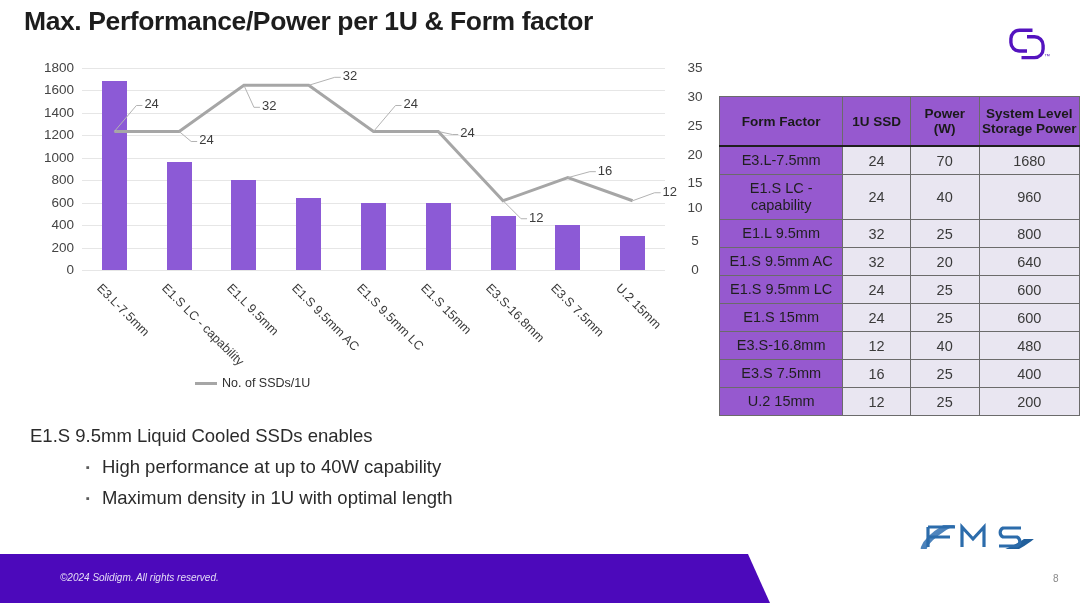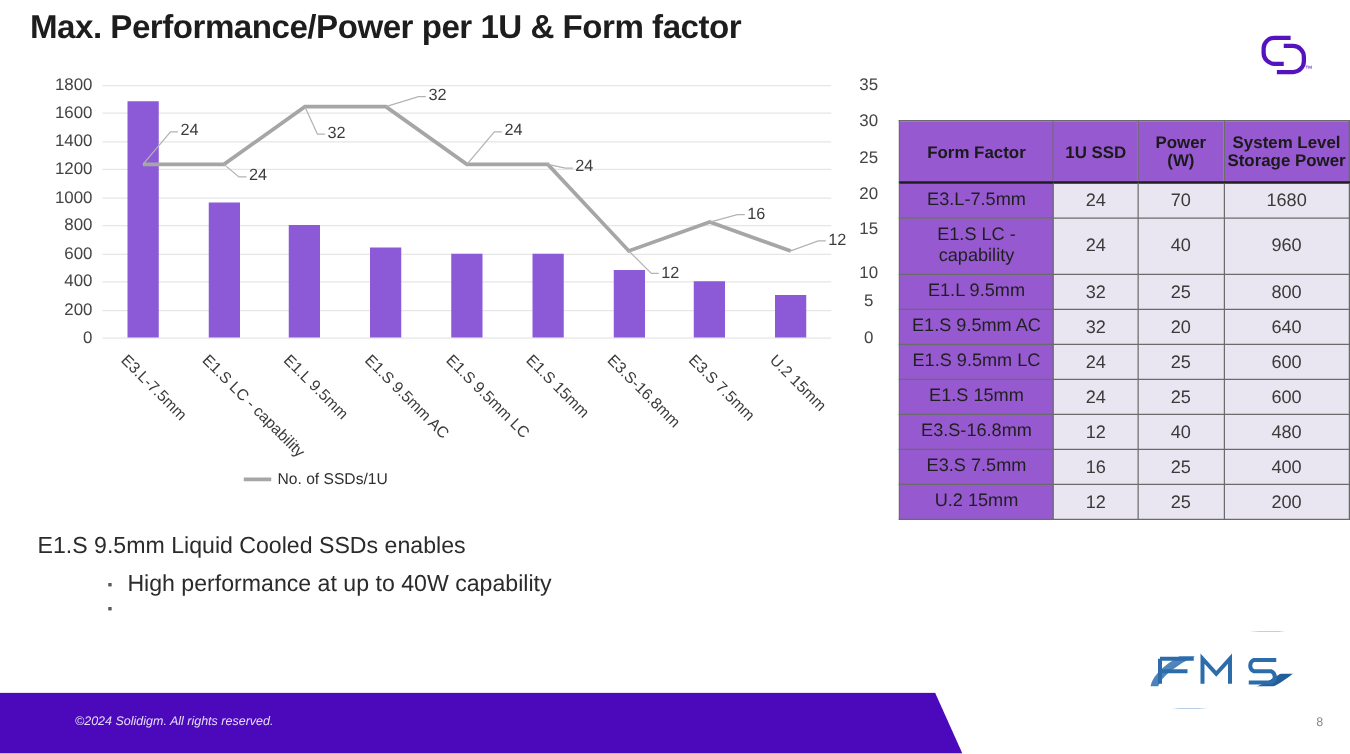--- a/index.html
+++ b/index.html
@@ -305,21 +305,21 @@
       <div class="ytick-left" style="top: 112.222px;">800</div>
       <div class="ytick-left" style="top: 89.7778px;">1000</div>
       <div class="ytick-left" style="top: 67.3333px;">1200</div>
       <div class="ytick-left" style="top: 44.8889px;">1400</div>
       <div class="ytick-left" style="top: 22.4444px;">1600</div>
       <div class="ytick-left" style="top: 0px;">1800</div>
     </div>
   <div id="yaxis-right">
       <div class="ytick-right" style="top: 202px;">0</div>
       <div class="ytick-right" style="top: 173.143px;">5</div>
-      <div class="ytick-right" style="top: 150px;">10</div>
+      <div class="ytick-right" style="top: 140px;">10</div>
       <div class="ytick-right" style="top: 115.429px;">15</div>
       <div class="ytick-right" style="top: 86.5714px;">20</div>
       <div class="ytick-right" style="top: 57.7143px;">25</div>
       <div class="ytick-right" style="top: 28.8571px;">30</div>
       <div class="ytick-right" style="top: 0px;">35</div>
     </div>
   <div id="bars">
       <div class="bar" style="left: 19.8889px; height: 188.533px; background: rgb(140, 90, 214);"></div>
       <div class="bar" style="left: 84.6667px; height: 107.733px; background: rgb(140, 90, 214);"></div>
       <div class="bar" style="left: 149.444px; height: 89.7778px; background: rgb(140, 90, 214);"></div>
@@ -393,20 +393,21 @@
 </div>
 
 <div id="body-text">
   <div id="body-lead">E1.S 9.5mm Liquid Cooled SSDs  enables</div>
   <div class="bullet-row">
     <span class="bullet-mark">▪</span>
     <span class="bullet-text">High performance at up to 40W capability</span>
   </div>
   <div class="bullet-row">
     <span class="bullet-mark">▪</span>
+    <span class="bullet-text">Maximum density in 1U with optimal length</span>
   </div>
 </div>
 
 <table id="spec-table">
   <thead>
     <tr>
       <th class="col-ff">
           <div>Form Factor</div>
         </th>
       <th class="col-ssd">

